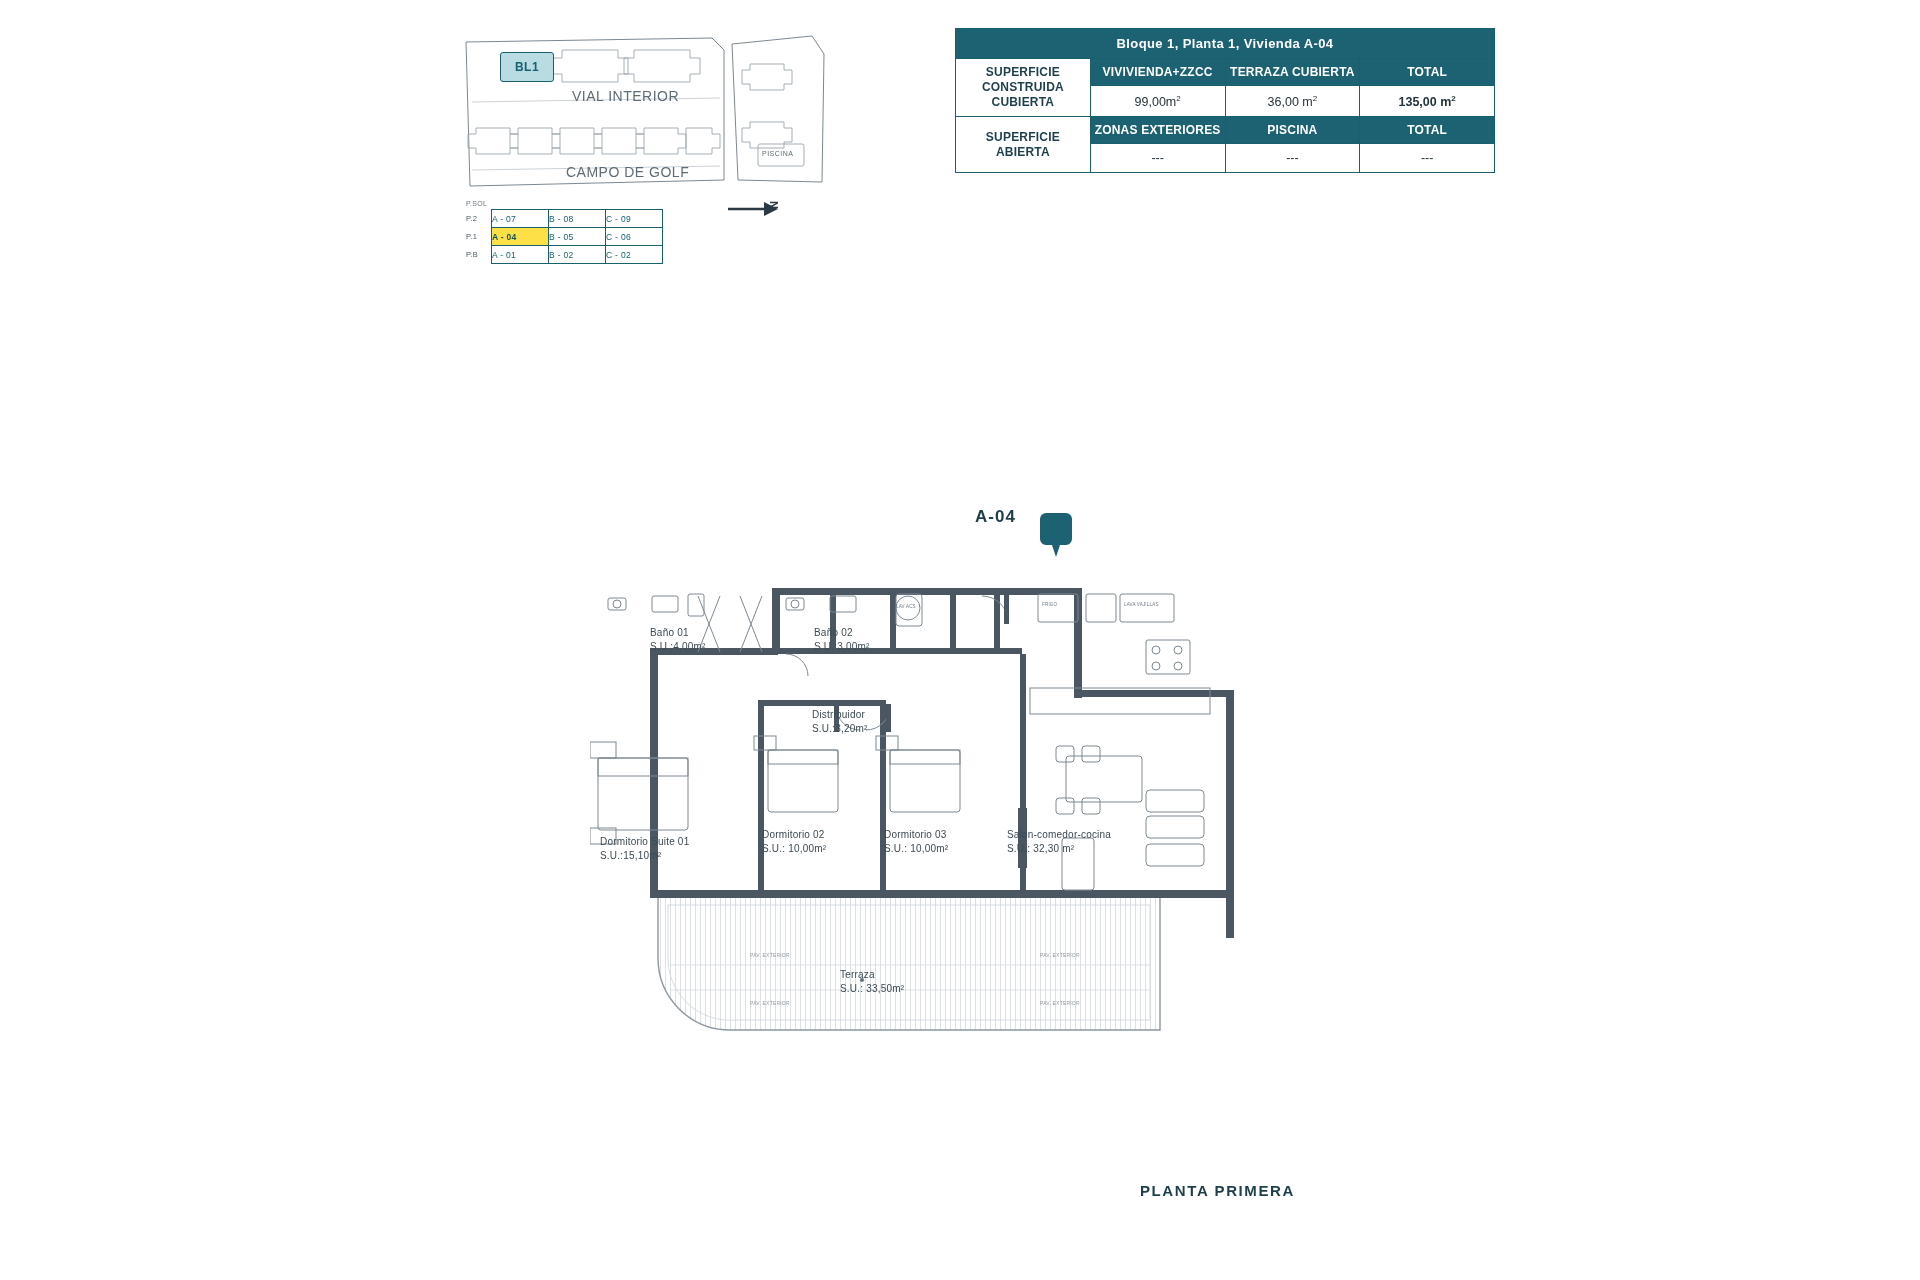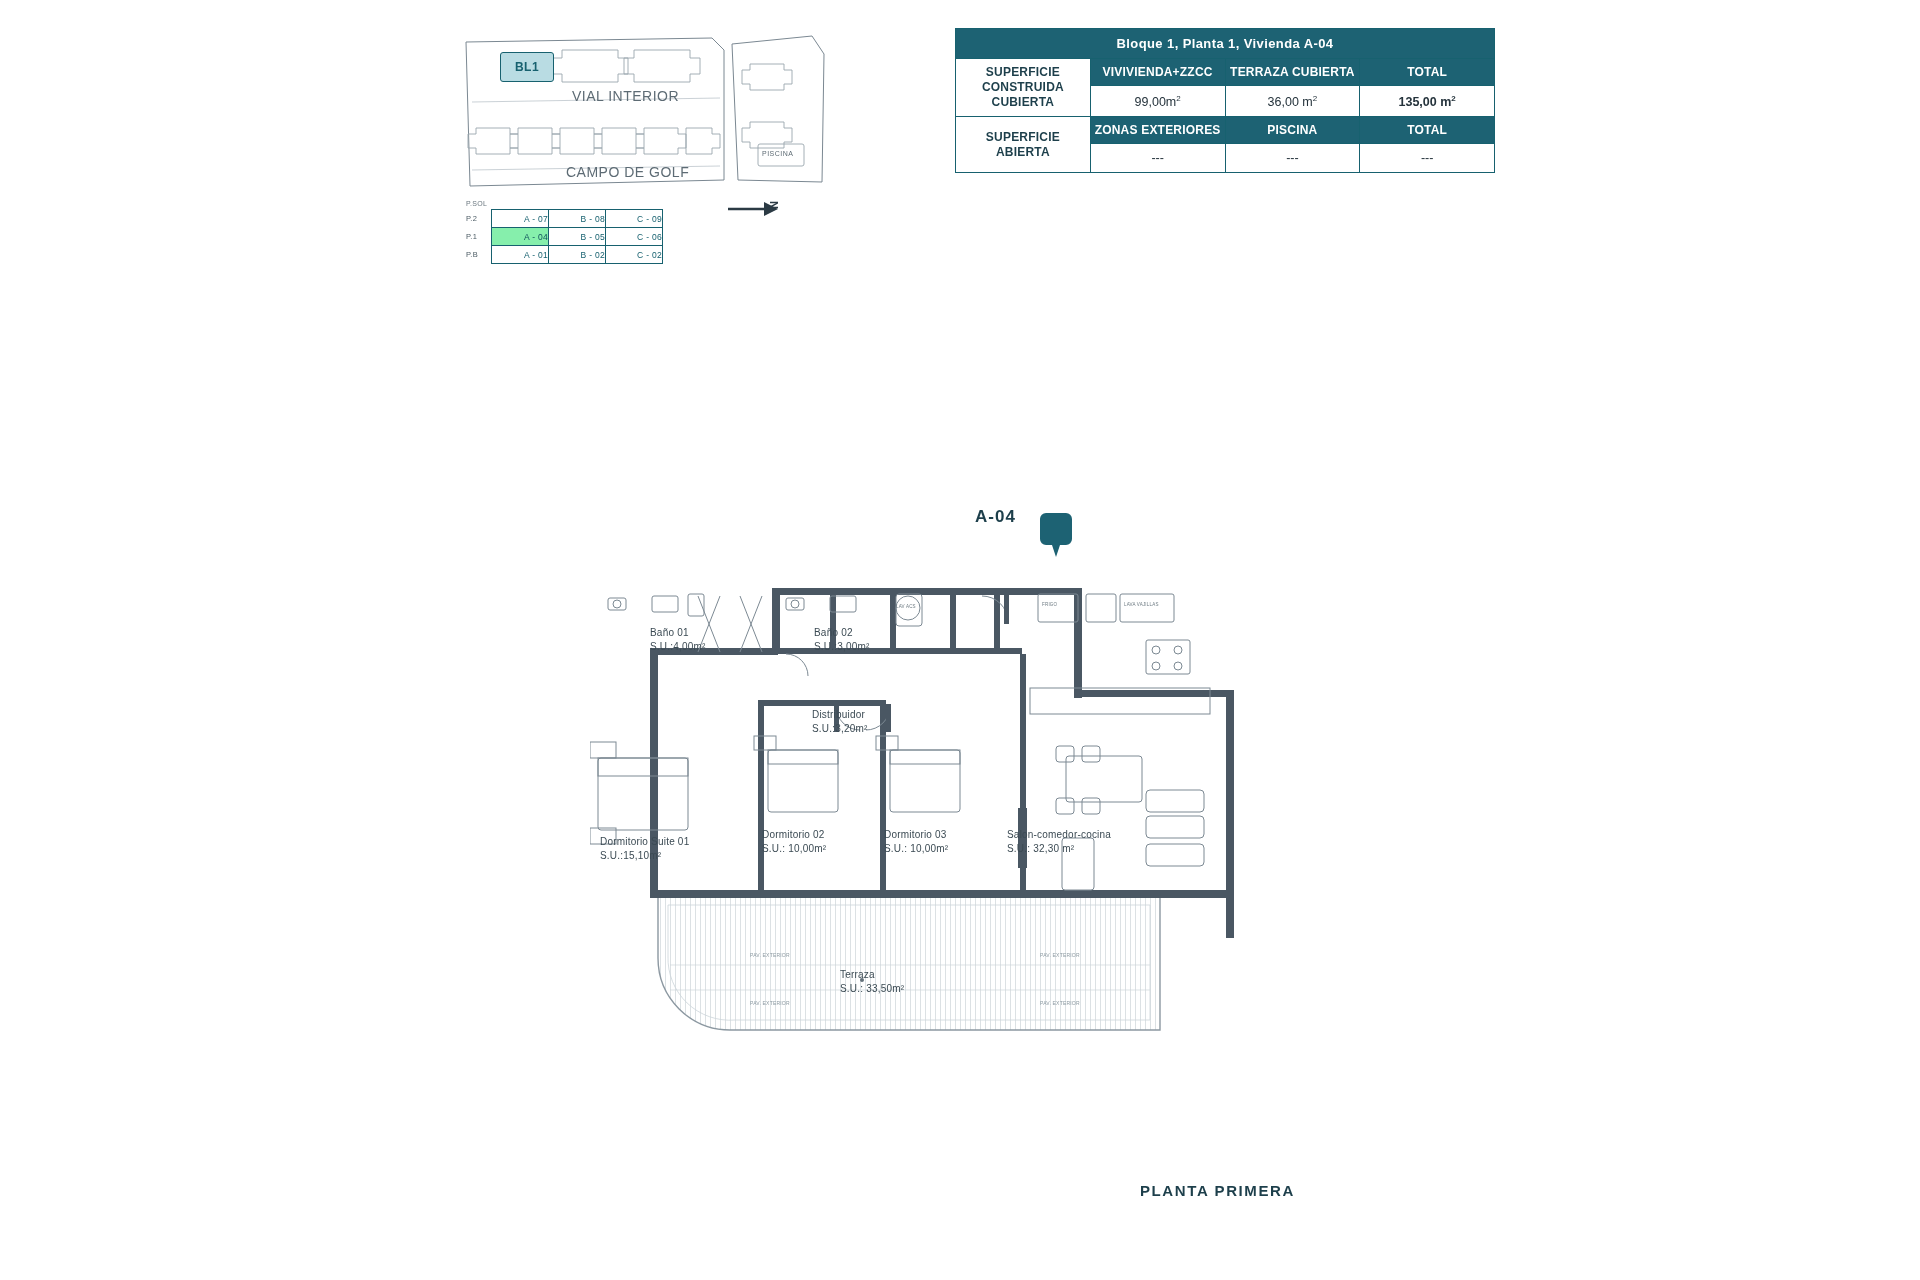--- a/index.html
+++ b/index.html
@@ -25,26 +25,26 @@
     position:absolute;left:46px;top:1px;font-size:11px;font-weight:bold;color:#2b3a44;
     transform:rotate(90deg);transform-origin:center;
   }
 
   
   .matrix{position:absolute;left:466px;top:200px;}
   .matrix .m-title{font-size:7px;color:#6a777f;margin-bottom:2px;letter-spacing:.3px;}
   table.mtx{border-collapse:collapse;}
   table.mtx td{
     border:.8px solid #17616f;font-size:8.5px;color:#17616f;
-    text-align:right;padding:2px 0;width:56px;height:13px;letter-spacing:.3px;
+    text-align:left;padding:2px 0;width:56px;height:13px;letter-spacing:.3px;
   }
   table.mtx td.rowhead{
     border:none;width:22px;text-align:left;color:#4a5a63;font-size:7.5px;padding-right:3px;
   }
-  table.mtx td.sel{background:#86efac;color:#10505d;font-weight:normal;}
+  table.mtx td.sel{background:#fde047;color:#10505d;font-weight:bold;}
 
   
   .surface{position:absolute;left:955px;top:28px;width:540px;}
   table.surf{border-collapse:collapse;width:540px;table-layout:fixed;}
   table.surf td,table.surf th{border:1px solid #17616f;}
   .s-title{
     background:#1d6273;color:#ffffff;font-size:13px;font-weight:bold;
     text-align:center;padding:7px 0;letter-spacing:.4px;
   }
   .s-head{

